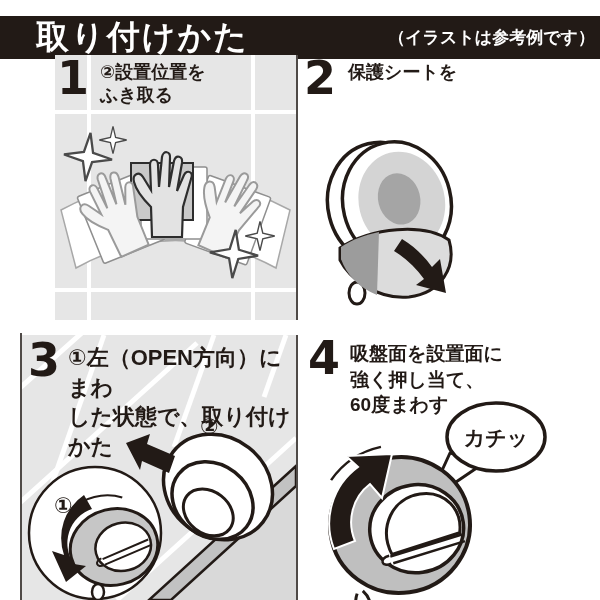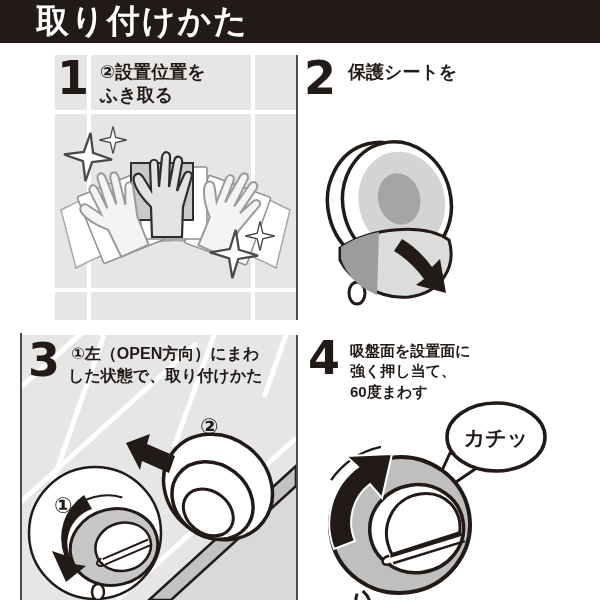--- a/index.html
+++ b/index.html
@@ -1,52 +1,53 @@
 <!DOCTYPE html>
 <html><head>
 <meta charset="utf-8">
 <style>
   html,body{margin:0;padding:0;}
   body{
     width:600px;height:600px;position:relative;background:#ffffff;
     font-family:"Liberation Sans","DejaVu Sans",sans-serif;color:#221a16;overflow:hidden;
   }
   .title-bar{
-    position:absolute;left:0;top:0;width:600px;height:43px;background:#221a16;color:#fff;
+    position:absolute;left:0;top:16px;width:600px;height:43px;background:#221a16;color:#fff;
     display:flex;align-items:center;box-sizing:border-box;
   }
   .title-bar h1{font-size:33px;font-weight:900;margin:0 0 2px 36px;letter-spacing:2px;line-height:1;}
   .title-bar .note{margin-left:auto;margin-right:5px;font-size:17px;font-weight:bold;letter-spacing:0px;}
   .panel{position:absolute;}
   #panel1{left:55px;top:55px;width:241px;height:265px;}
   #panel2{left:300px;top:55px;width:300px;height:265px;}
   #panel3{left:22px;top:335px;width:274px;height:265px;}
   #panel4{left:300px;top:335px;width:300px;height:265px;}
   .panel svg{position:absolute;left:0;top:0;display:block;}
   .step-head{position:absolute;display:flex;align-items:flex-start;}
   .num{font-size:46px;font-weight:900;line-height:0.95;font-family:"DejaVu Sans","Liberation Sans",sans-serif;}
   .lines{font-weight:bold;padding-top:4px;}
   #panel1 .step-head{left:2px;top:2px;gap:11px;}
   #panel2 .step-head{left:4px;top:2px;gap:12px;}
   #panel3 .step-head{left:6px;top:4px;gap:8px;}
   #panel4 .step-head{left:8px;top:2px;gap:10px;}
   #panel1 .lines,#panel2 .lines{font-size:18px;line-height:1.3;}
-  #panel3 .lines{font-size:16px;line-height:1.35;text-align:center;}
-  #panel4 .lines{font-size:15px;line-height:1.35;}
+  #panel3 .lines{font-size:22px;line-height:1.35;}
+  #panel4 .lines{font-size:19px;line-height:1.35;}
   .vdiv{position:absolute;width:2px;background:#4f4a47;}
   #div-row1{left:296px;top:55px;height:265px;}
   #div-row2{left:296px;top:335px;height:265px;}
   #border-p3{left:20px;top:333px;height:267px;}
   .svg-label{font-family:"Liberation Sans","DejaVu Sans",sans-serif;font-weight:bold;fill:#221a16;}
 </style>
 </head>
 <body>
 
 <header class="title-bar">
   <h1>取り付けかた</h1>
+  <span class="note">（イラストは参考例です）</span>
 </header>
 
 <div class="panel" id="panel1">
   <svg width="241" height="265" viewBox="0 0 241 265">
     <defs>
       <path id="hand" d="M25,92 L24,62 C18,56 9,45 7,37 C5,29 12,26 16,32 L24,45 L23,20 C23,13 31,13 31,20 L32,42 L35,12 C36,5 44,6 43,13 L42,42 L47,16 C49,9 56,11 55,18 L50,46 L57,30 C60,24 67,27 64,34 L56,62 L55,92 Z"></path>
       <path id="spark" d="M0,-21 L4,-4 L21,0 L4,4 L0,21 L-4,4 L-21,0 L-4,-4 Z"></path>
     </defs>
     <rect width="241" height="265" fill="#e6e6e6"></rect>
     <g fill="#ffffff">

